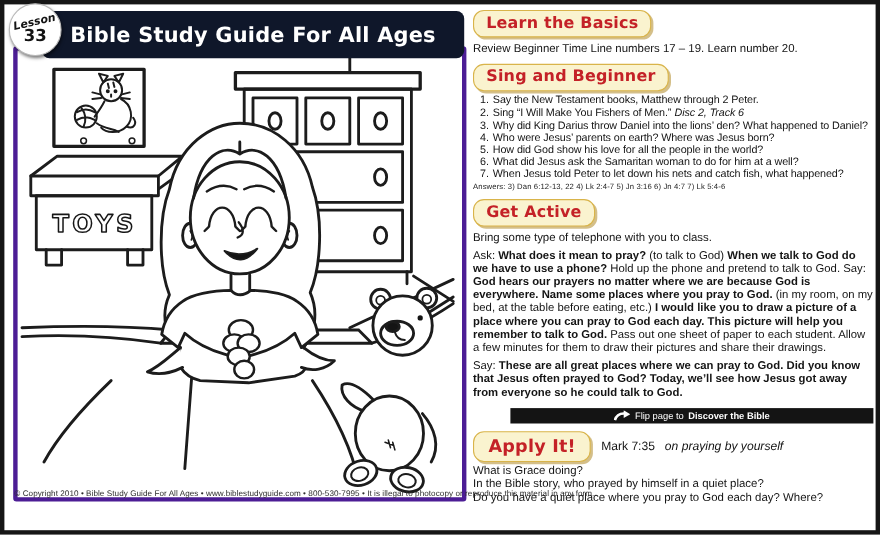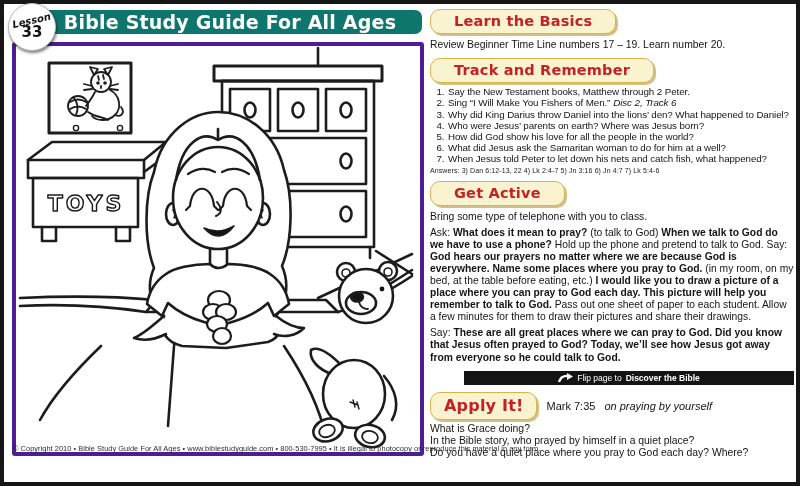--- a/index.html
+++ b/index.html
@@ -10,35 +10,35 @@
   .page-frame{position:absolute;inset:0;border:4px solid #161616;pointer-events:none;}
   
   .lesson-badge{
     position:absolute;left:8px;top:3px;width:46px;height:46px;border-radius:50%;
     background:#fff;border:1px solid #b9b9b9;box-shadow:1px 2px 3px rgba(0,0,0,.5);
     display:flex;flex-direction:column;align-items:center;justify-content:center;z-index:3;
   }
   .lesson-badge .word{font:italic bold 10px "DejaVu Sans",sans-serif;transform:rotate(-13deg);margin-bottom:-1px;}
   .lesson-badge .num{font:bold 15px "DejaVu Sans",sans-serif;line-height:14px;}
   .title-bar{
-    position:absolute;left:38px;top:10px;width:384px;height:24px;background:#0f766e;
+    position:absolute;left:38px;top:10px;width:384px;height:43px;background:#0f172a;
     border-radius:7px;display:flex;align-items:center;justify-content:center;z-index:2;
   }
   .title-bar span{color:#fff;font:bold 19px "DejaVu Sans",sans-serif;letter-spacing:.2px;}
   
   .illustration{
     position:absolute;left:12px;top:42px;width:412px;height:414px;
     border:4px solid #4c1d95;border-radius:3px;background:#fff;box-sizing:border-box;
   }
   .illustration svg{display:block;width:100%;height:100%;}
   
   .rc{position:absolute;left:430px;top:9px;width:364px;}
   .pill{
     display:inline-block;background:#faf3cf;border:1.5px solid #d9b44a;border-radius:10px;
-    padding:3px 23px 4px;box-shadow:2px 2px 0 rgba(183,148,58,.6);
+    padding:3px 11px 4px;box-shadow:2px 2px 0 rgba(183,148,58,.6);
     color:#c42127;font:bold 14.5px "DejaVu Sans",sans-serif;letter-spacing:.2px;
   }
   .pill.big{font-size:16px;padding:3px 13px 4px;}
   .body-text{font-size:10.4px;line-height:12.1px;margin:5px 0 0;}
   ol.qlist{margin:3px 0 0;padding-left:17px;font-size:9.8px;line-height:11.2px;letter-spacing:-.1px;}
   ol.qlist li{padding-left:1px;}
   .note{font-style:italic;margin-left:3px;}
   .answers{font-size:7px;color:#222;margin-top:2px;letter-spacing:.1px;}
   .mt7{margin-top:7px;}
   .para{font-size:10.3px;line-height:12.1px;margin:4px 0 0;}
@@ -180,21 +180,21 @@
 </div>
 
 <div class="rc">
 
   <div class="pill">
     <span>Learn the Basics</span>
   </div>
   <p class="body-text">Review Beginner Time Line numbers 17 – 19. Learn number 20.</p>
 
   <div class="pill mt7">
-    <span>Track and Remember</span>
+    <span>Sing and Beginner</span>
   </div>
   <ol class="qlist">
     <li><span>Say the New Testament books, Matthew through 2 Peter.</span><span class="note"></span></li>
     <li><span>Sing “I Will Make You Fishers of Men.”</span><span class="note">Disc 2, Track 6</span></li>
     <li><span>Why did King Darius throw Daniel into the lions’ den? What happened to Daniel?</span><span class="note"></span></li>
     <li><span>Who were Jesus’ parents on earth? Where was Jesus born?</span><span class="note"></span></li>
     <li><span>How did God show his love for all the people in the world?</span><span class="note"></span></li>
     <li><span>What did Jesus ask the Samaritan woman to do for him at a well?</span><span class="note"></span></li>
     <li><span>When Jesus told Peter to let down his nets and catch fish, what happened?</span><span class="note"></span></li>
   </ol>

